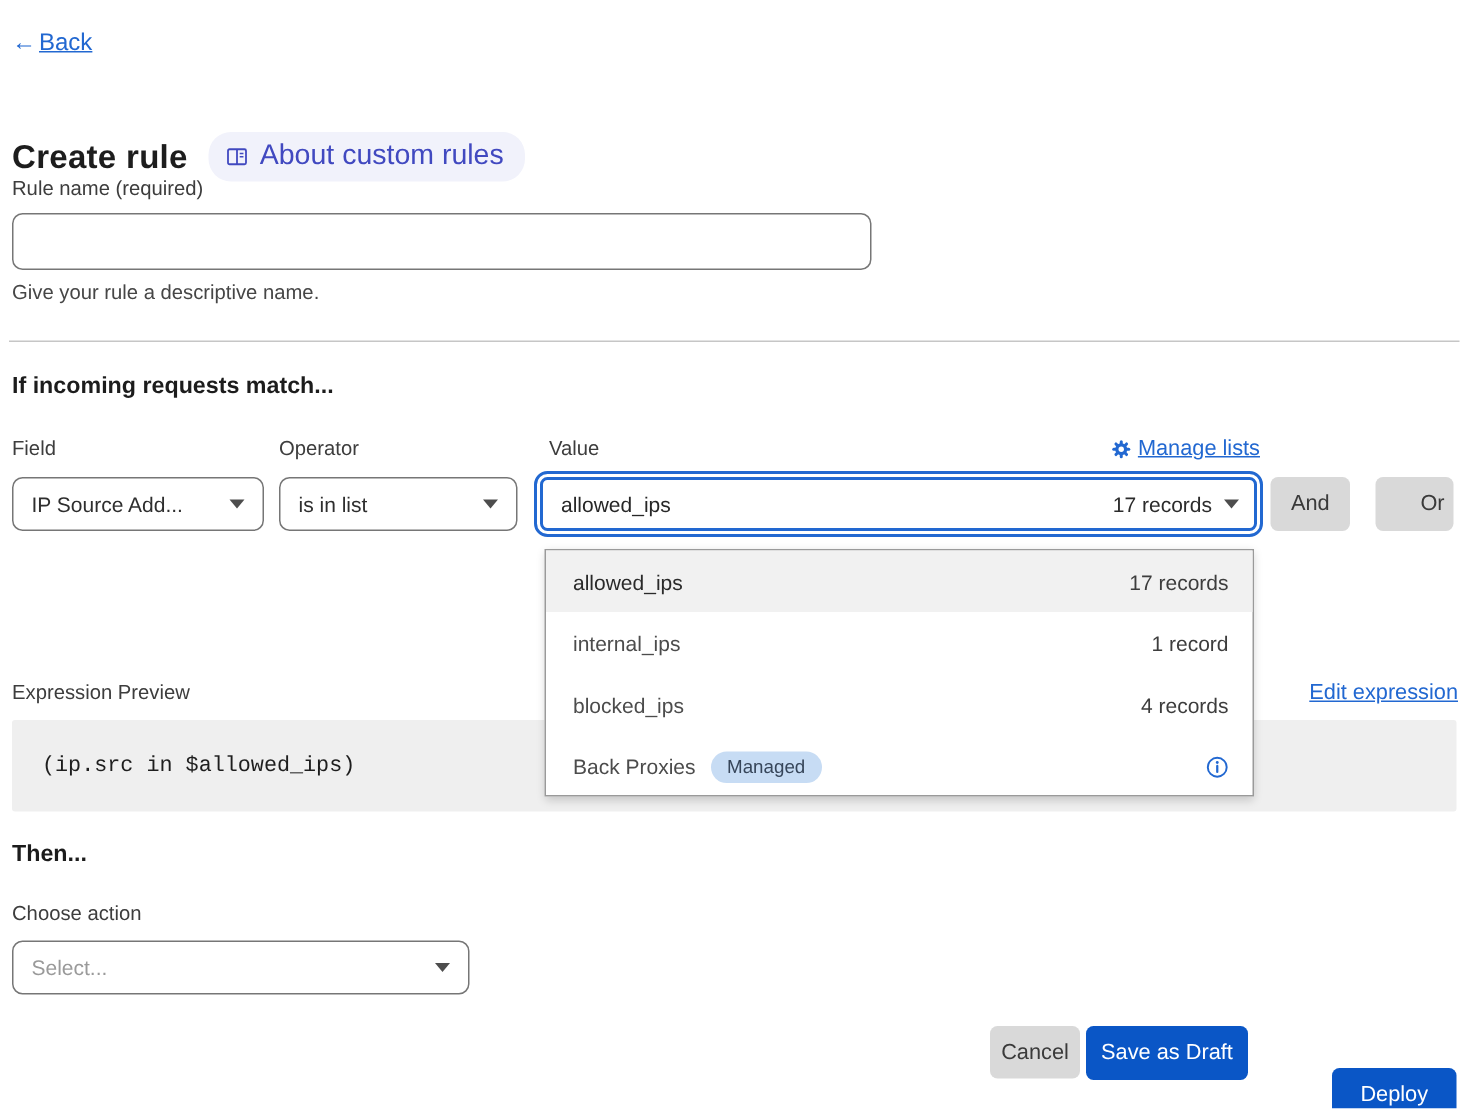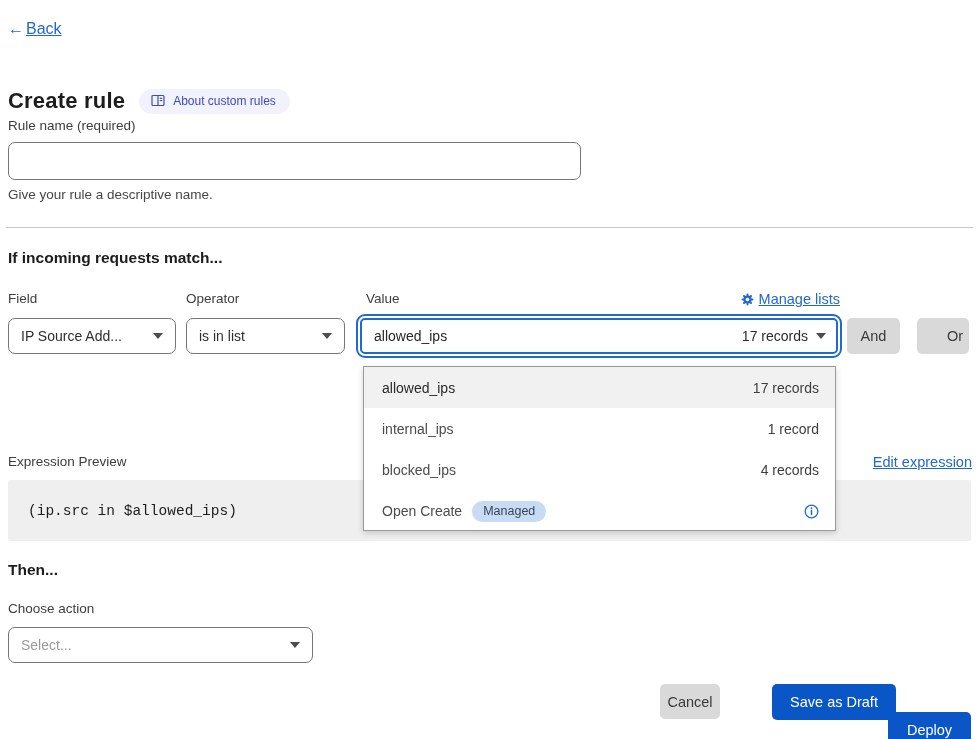--- a/index.html
+++ b/index.html
@@ -10,21 +10,21 @@
   
   .link { color:#2268d1; text-decoration:none; cursor:pointer; }
   .link .ul { text-decoration:underline; }
 
   .back { position:absolute; left:8px; top:20px; font-size:16px; }
   .back .arrow { margin-right:2px; text-decoration:none; }
 
   .title-row { position:absolute; left:8px; top:64px; display:flex; align-items:center; gap:14px;margin-top:24px; }
   .page-title { font-size:22px; font-weight:bold; color:#1d1d1d; letter-spacing:.2px; }
   .about-badge { display:inline-flex; align-items:center; gap:8px; background:#f1f2fb; color:#4149c0;
-                 font-size:12px; padding:5px 14px 6px 12px; border-radius:15px; cursor:pointer; }
+                 font-size:19px; padding:5px 14px 6px 12px; border-radius:15px; cursor:pointer; }
 
   .field-label { position:absolute; font-size:13.5px; color:#3d3d3d; }
 
   .text-input { position:absolute; left:8px; top:142px; width:573px; height:38px;
                 border:1px solid #767676; border-radius:7px; background:#fff; font-size:14px; padding:0 12px; }
 
   .help-text { position:absolute; left:8px; top:187px; font-size:13.5px; color:#464646; }
 
   .divider { position:absolute; left:6px; right:6px; top:227px; border-top:1px solid #c6c6c6; }
 
@@ -63,21 +63,21 @@
   .edit-expression { position:absolute; top:454px; right:7px; font-size:14.5px; }
 
   .expr-box { position:absolute; left:8px; top:480px; width:963px; height:61px; background:#efefef; border-radius:2px;
               display:flex; align-items:center; padding-left:20px; }
   .expr-code { font-family:"Liberation Mono","DejaVu Sans Mono",monospace; font-size:14.5px; color:#1e1e1e; }
 
   
   .blue-btn { position:absolute; height:36px; background:#0a56c6; border:none; border-radius:5px;
               color:#fff; font-size:14.5px; cursor:pointer; font-family:inherit; }
   .cancel-btn { left:660px; top:684px; width:60px; }
-  .save-btn { left:772px; top:684px; width:124px; }
+  .save-btn { left:724px; top:684px; width:108px; }
   .deploy-btn { left:888px; top:684px; width:83px;margin-top:28px; }
 
   .icon-svg { display:inline-block; vertical-align:middle; flex:none; }
   .info-icon { display:inline-flex; margin-left:auto; cursor:pointer; }
 </style>
 </head>
 <body>
 
 <div class="page">
 
@@ -154,21 +154,21 @@
     </div>
     <div class="dd-row">
       <span>internal_ips</span>
       <span class="right">1 record</span>
     </div>
     <div class="dd-row">
       <span>blocked_ips</span>
       <span class="right">4 records</span>
     </div>
     <div class="dd-row">
-      <span>Open Create</span>
+      <span>Back Proxies</span>
       <span class="managed-pill">Managed</span>
       <span class="info-icon">
         <svg width="15" height="15" viewBox="0 0 15 15">
           <circle cx="7.5" cy="7.5" r="6.3" fill="none" stroke="#2268d1" stroke-width="1.3"></circle>
           <line x1="7.5" y1="6.6" x2="7.5" y2="10.6" stroke="#2268d1" stroke-width="1.5" stroke-linecap="round"></line>
           <circle cx="7.5" cy="4.3" r="0.95" fill="#2268d1"></circle>
         </svg>
       </span>
     </div>
   </div>

